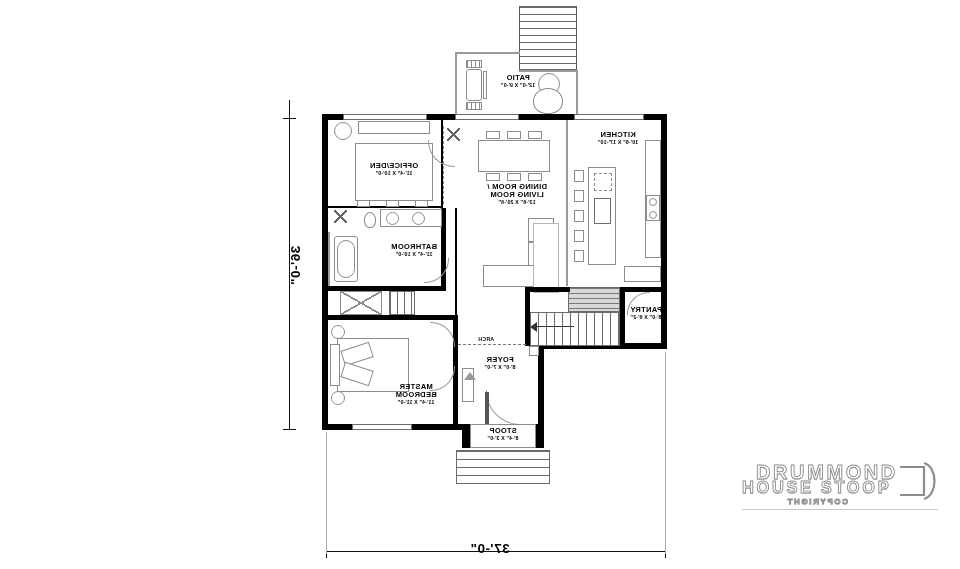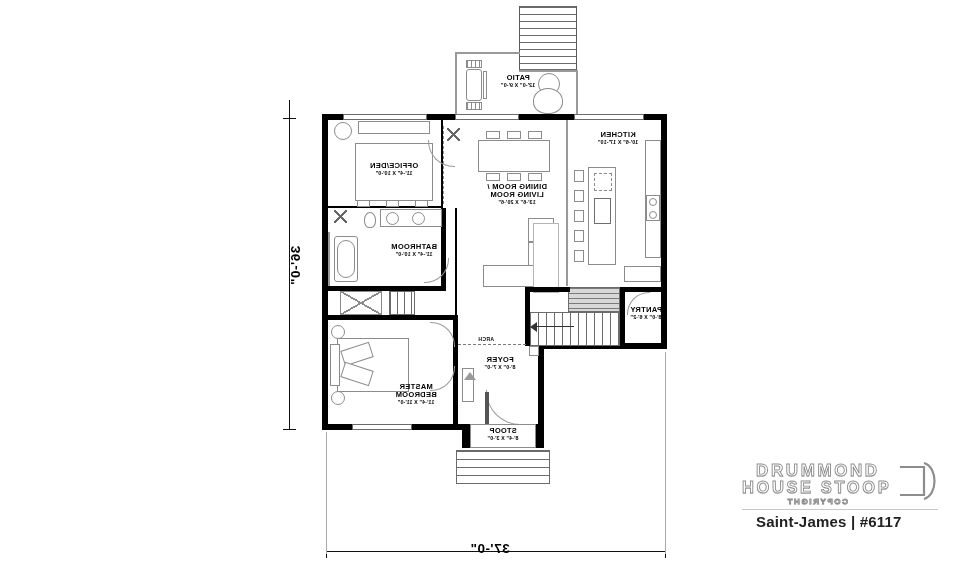--- a/index.html
+++ b/index.html
@@ -38,21 +38,21 @@
   
   .dimline{position:absolute;background:#111;}
   .dimtick{position:absolute;background:#111;}
   .dimtext{position:absolute;font-size:13.5px;font-weight:bold;letter-spacing:.5px;}
 
   
   #brand{position:absolute;left:742px;top:455px;width:200px;height:100px;}
   .brandline{font-weight:bold;letter-spacing:2.6px;color:#fff;
              -webkit-text-stroke:.9px #8d8d8d;text-stroke:.9px #8d8d8d;
              text-shadow:0 1px 0 #cfcfcf;}
-  #bl1{position:absolute;left:14px;top:6px;font-size:17px;}
+  #bl1{position:absolute;left:14px;top:6px;font-size:20px;}
   #bl2{position:absolute;left:0px;top:23px;font-size:16.5px;}
   #bl3{position:absolute;left:44px;top:42px;font-size:8px;letter-spacing:1.6px;
         transform:scaleX(-1);}
   #brandmark{position:absolute;left:152px;top:4px;width:48px;height:44px;}
   #plantitle{position:absolute;left:14px;top:58px;font-size:15px;font-weight:bold;
              color:#222;letter-spacing:.2px;white-space:nowrap;}
   #titlerule{position:absolute;left:0px;top:54px;width:196px;height:1px;background:#c9c9c9;}
 </style>
 </head>
 <body>
@@ -288,14 +288,13 @@
   <div class="brandline" id="bl1">DRUMMOND</div>
   <div class="brandline" id="bl2">HOUSE STOOP</div>
   <div class="brandline" id="bl3">COPYRIGHT</div>
 
   <svg id="brandmark" viewBox="0 0 48 44">
     <path d="M6 8 H30 V36 H6" fill="none" stroke="#8d8d8d" stroke-width="2.2"></path>
     <path d="M30 4 C44 8, 44 36, 30 40" fill="none" stroke="#8d8d8d" stroke-width="2.2"></path>
   </svg>
 
   <div id="titlerule"></div>
-  <div id="plantitle">Saint-James | #6117</div>
 </div>
 
 </body></html>

